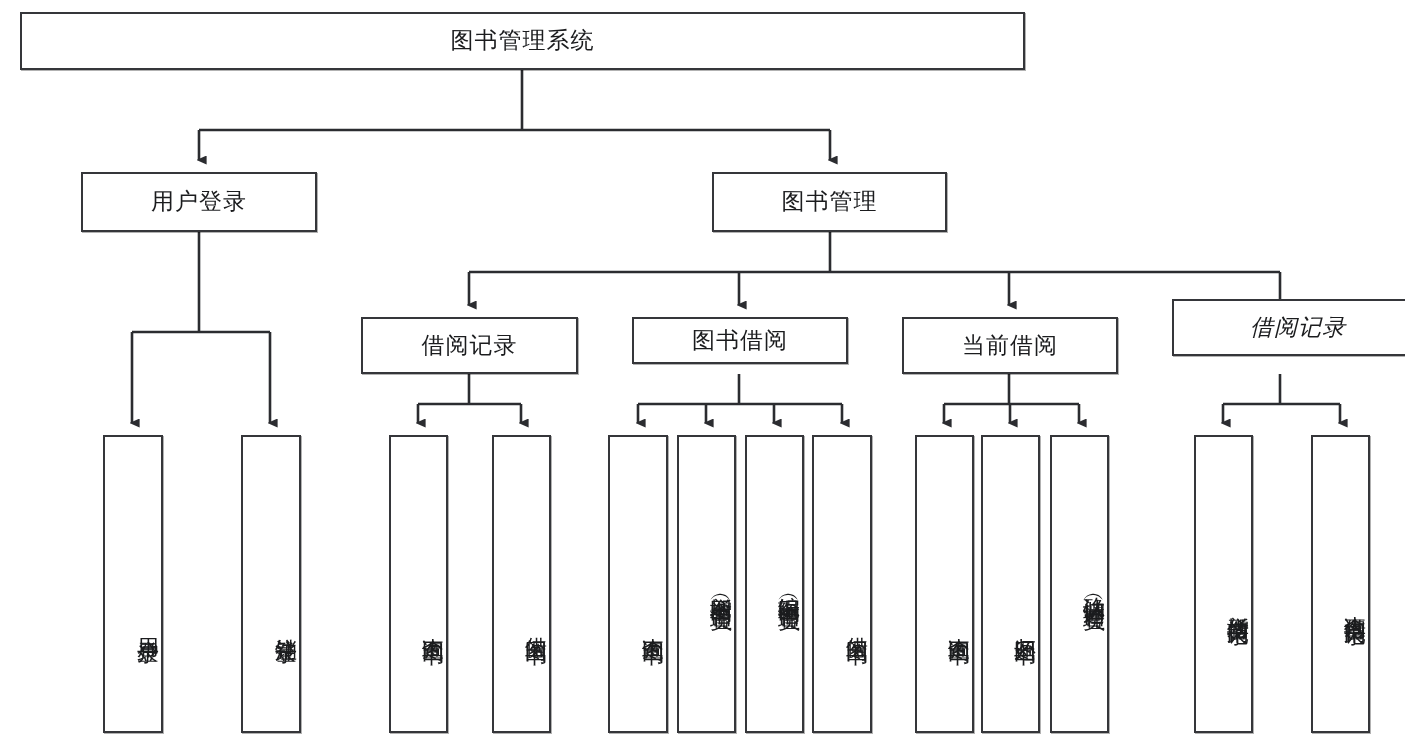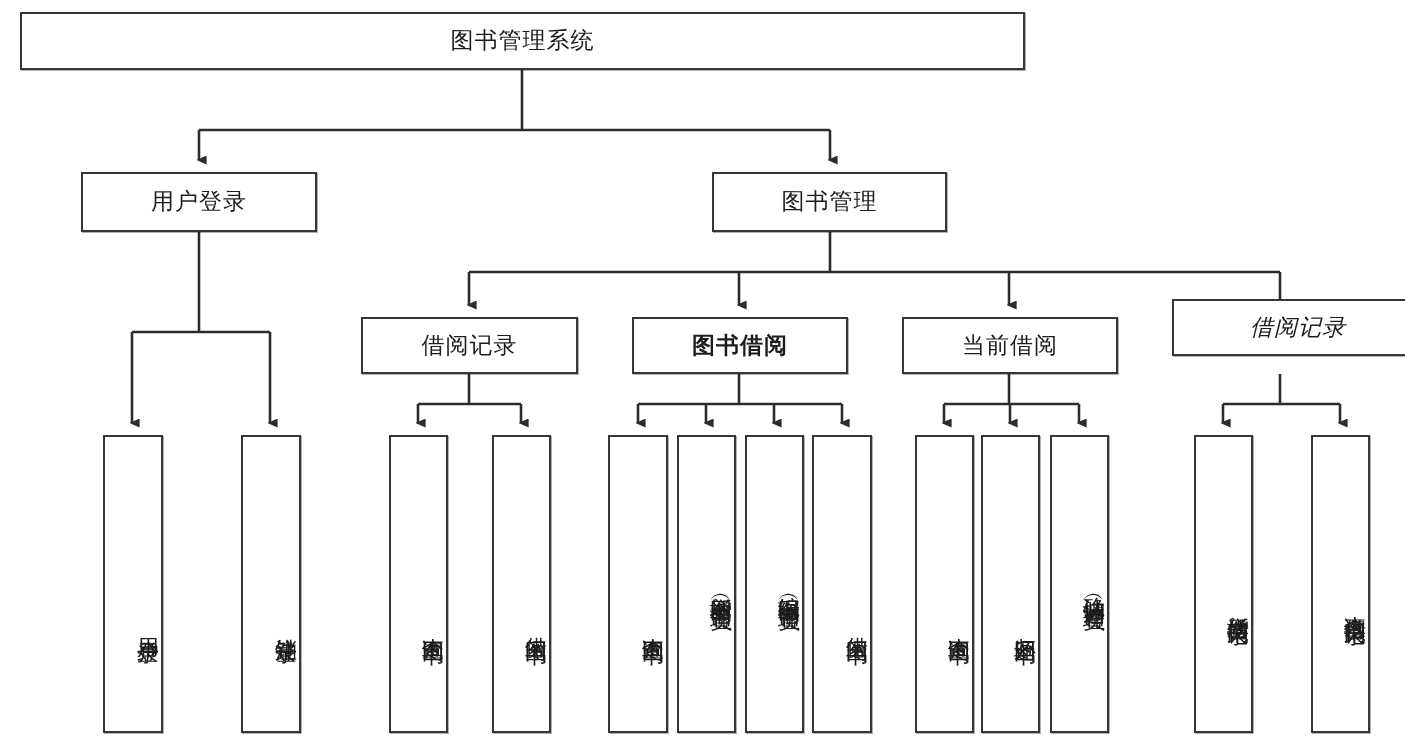--- a/index.html
+++ b/index.html
@@ -127,21 +127,21 @@
   <div class="node horiz" style="left:81px; top:172px; width:236px; height:60px;">
     <span class="label">用户登录</span>
   </div>
   <div class="node horiz" style="left:712px; top:172px; width:235px; height:60px;">
     <span class="label">图书管理</span>
   </div>
 
   <div class="node horiz" style="left:361px; top:317px; width:217px; height:57px;">
     <span class="label">借阅记录</span>
   </div>
-  <div class="node horiz" style="left:632px; top:317px; width:216px; height:57px;font-weight:bold;">
+  <div class="node horiz" style="left:632px; top:317px; width:216px; height:47px;">
     <span class="label">图书借阅</span>
   </div>
   <div class="node horiz" style="left:902px; top:317px; width:216px; height:57px;font-family:Liberation Serif, serif;">
     <span class="label">当前借阅</span>
   </div>
   <div class="node horiz" style="left:1172px; top:299px; width:252px; height:57px;font-style:italic;">
     <span class="label">借阅记录</span>
   </div>
 
   <div class="node vert" style="left:103px; top:435px; width:60px; height:298px; padding-top:80px;">

